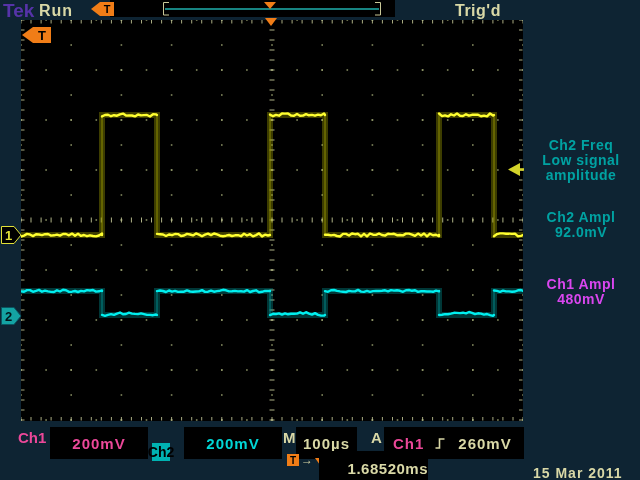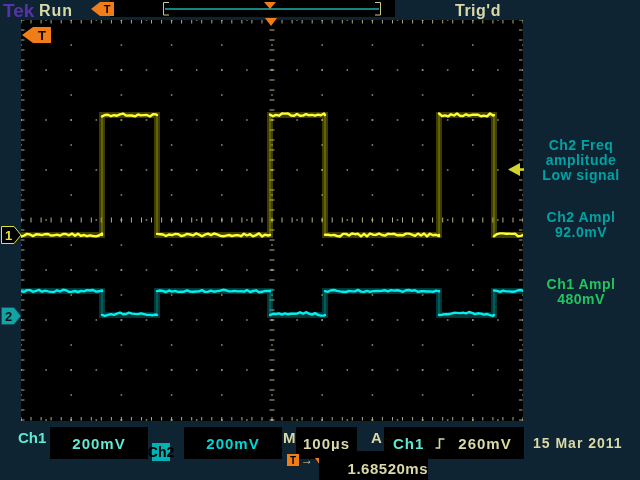--- a/index.html
+++ b/index.html
@@ -24,51 +24,51 @@
   #screen-trig-icon{left:22px;top:27px;z-index:3;}
   #screen-trig-icon .tri-left{border-top-width:8px;border-bottom-width:8px;border-right-width:11px;}
   #screen-trig-icon .t-box{width:18px;height:16px;font-size:13px;}
   .orange-down-tri{width:0;height:0;border-left:6px solid transparent;border-right:6px solid transparent;border-top:8px solid #f07d17;}
   #trig-pos-marker{left:265px;top:18px;z-index:4;}
   
   #screen{left:21px;top:20px;width:502px;height:401px;background:#000;}
   
   .readout{left:524px;width:114px;text-align:center;line-height:15px;font-size:14px;letter-spacing:0.5px;}
   .teal-text{color:#00a2a2;}
-  .olive-text{color:#22c55e;}
+  .olive-text{color:#d946ef;}
   #ch2-freq-block{top:138px;}
   #ch2-ampl-block{top:210px;}
   #ch1-ampl-block{top:277px;}
   
   #ch1-marker{left:1px;top:226px;}
   #ch2-marker{left:1px;top:307px;}
   #trig-level-arrow{left:508px;top:163px;}
   
   .sbar-label{top:429px;font-size:15px;}
   .khaki{color:#d9d8a6;}
-  .yellow{color:#5eead4;}
+  .yellow{color:#ec4899;}
   .cyan{color:#00d6d6;}
   .sbar-box{top:427px;height:32px;background:#000;display:flex;align-items:center;justify-content:center;font-size:15px;letter-spacing:1px;}
   #ch1-label{left:18px;}
   #ch1-scale-box{left:50px;width:98px;}
   #ch2-tab{left:152px;top:443px;width:18px;height:18px;background:#00b2b2;color:#000;display:flex;align-items:center;justify-content:center;font-size:14px;}
   #ch2-scale-box{left:184px;width:98px;}
   #m-label{left:283px;}
   #timebase-box{left:296px;width:61px;}
   #a-label{left:371px;}
   #trigger-box{left:384px;width:140px;justify-content:flex-start;padding-left:9px;box-sizing:border-box;}
   #trigger-box .gap1{width:11px;}
   #trigger-box .gap2{width:13px;}
   
   #delay-icon{left:287px;top:453px;display:flex;align-items:center;}
   #delay-icon .t-box{width:12px;height:12px;font-size:10px;}
   #delay-arrow{color:#d9d8a6;font-size:12px;margin:0 2px 0 2px;}
   #delay-tri{border-left-width:5px;border-right-width:5px;border-top-width:7px;margin-top:2px;}
   #delay-box{left:319px;top:451px;width:109px;height:34px;background:#000;display:flex;align-items:center;justify-content:flex-end;font-size:15px;letter-spacing:0.5px;}
-  #datetime-block{left:533px;top:436px;font-size:14px;line-height:15px;letter-spacing:1px;text-align:left;}
+  #datetime-block{left:533px;top:466px;font-size:14px;line-height:15px;letter-spacing:1px;text-align:left;}
 </style>
 </head>
 <body>
 
 <div class="abs" id="tek-logo">Tek</div>
 <div class="abs" id="run-status">Run</div>
 <div class="abs" id="header-black-strip"></div>
 <div class="abs t-icon" id="header-trig-icon">
   <span class="tri-left"></span>
   <span class="t-box">T</span>
@@ -782,22 +782,22 @@
   <text x="4" y="14" fill="#00151a" font-size="13" font-weight="bold" font-family="Liberation Sans, sans-serif">2</text>
 </svg>
 
 <svg class="abs" id="trig-level-arrow" width="16" height="13">
   <polygon points="0,6.5 12,0 12,13" fill="#d3d32a"></polygon>
   <rect x="12" y="5.2" width="4" height="2.6" fill="#d3d32a"></rect>
 </svg>
 
 <div class="abs readout teal-text" id="ch2-freq-block">
   <div>Ch2 Freq</div>
+  <div>Low signal</div>
   <div>amplitude</div>
-  <div>Low signal</div>
 </div>
 <div class="abs readout teal-text" id="ch2-ampl-block">
   <div>Ch2 Ampl</div>
   <div>92.0mV</div>
 </div>
 <div class="abs readout olive-text" id="ch1-ampl-block">
   <div>Ch1 Ampl</div>
   <div>480mV</div>
 </div>
 

